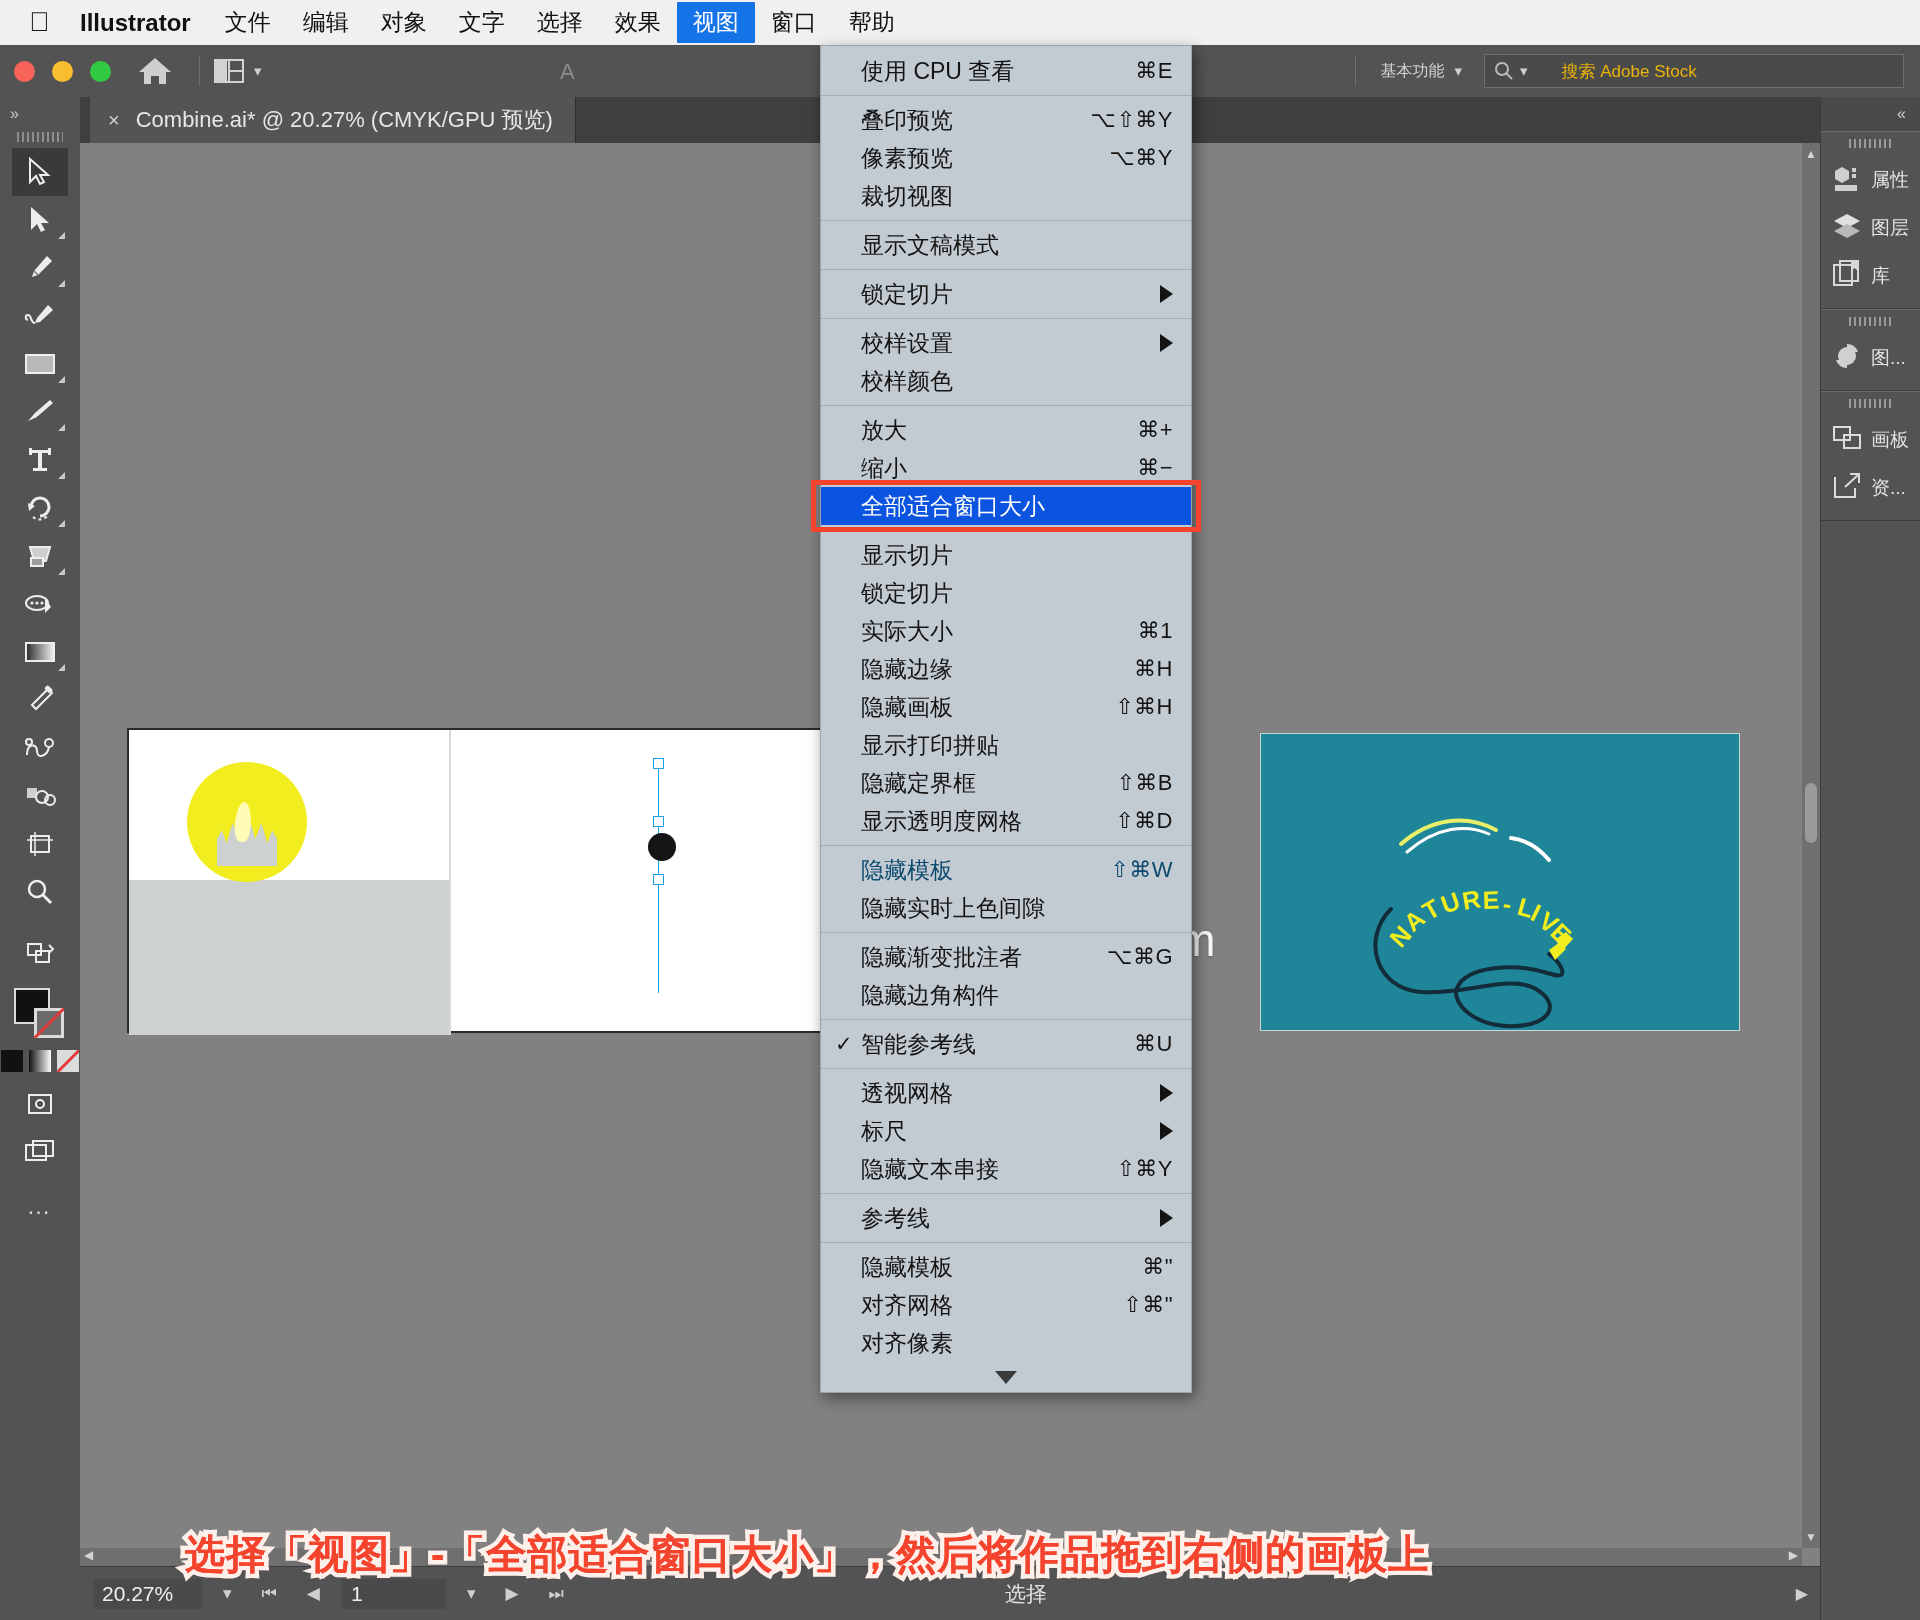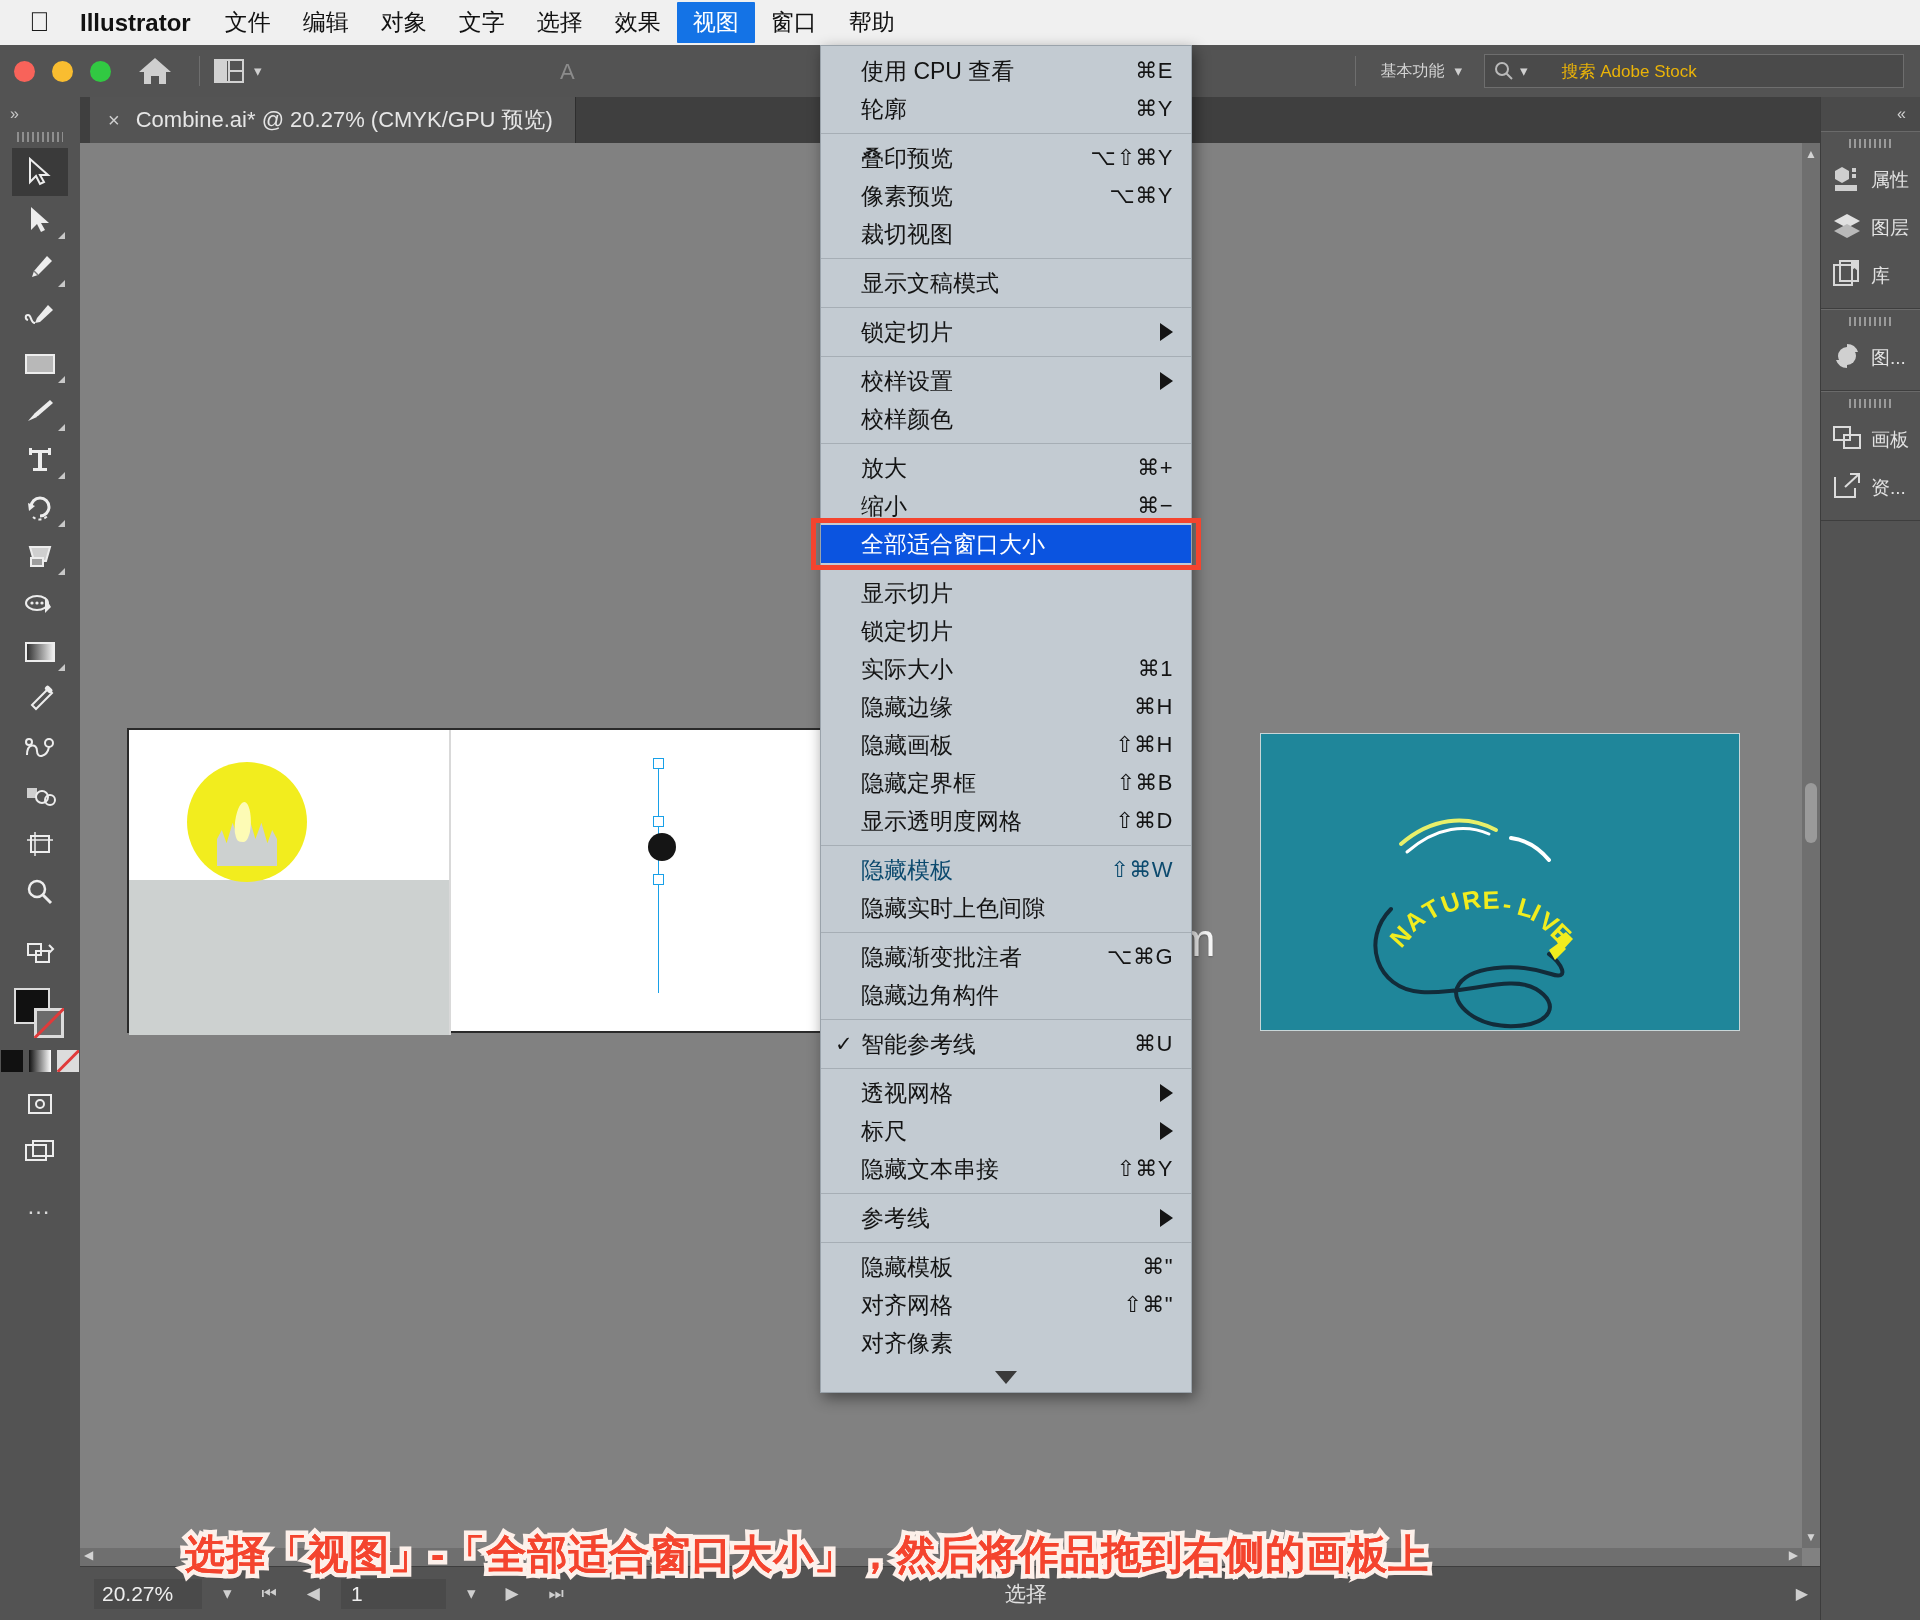--- a/index.html
+++ b/index.html
@@ -544,26 +544,20 @@
   </div>
 
   <div class="viewmenu">
     <div id="menu-body">
         <div class="mi-wrap">
           <div class="mi">
             <span>使用 CPU 查看</span>
             <span class="key">⌘E</span>
           </div>
         </div>
-        <div class="mi-wrap">
-          <div class="mi">
-            <span>轮廓</span>
-            <span class="key">⌘Y</span>
-          </div>
-        </div>
         <div class="msep"></div>
         <div class="mi-wrap">
           <div class="mi">
             <span>叠印预览</span>
             <span class="key">⌥⇧⌘Y</span>
           </div>
         </div>
         <div class="mi-wrap">
           <div class="mi">
             <span>像素预览</span>
@@ -639,20 +633,25 @@
         <div class="mi-wrap">
           <div class="mi">
             <span>隐藏边缘</span>
             <span class="key">⌘H</span>
           </div>
         </div>
         <div class="mi-wrap">
           <div class="mi">
             <span>隐藏画板</span>
             <span class="key">⇧⌘H</span>
+          </div>
+        </div>
+        <div class="mi-wrap">
+          <div class="mi">
+            <span>显示打印拼贴</span>
           </div>
         </div>
         <div class="mi-wrap">
           <div class="mi">
             <span>隐藏定界框</span>
             <span class="key">⇧⌘B</span>
           </div>
         </div>
         <div class="mi-wrap">
           <div class="mi">

